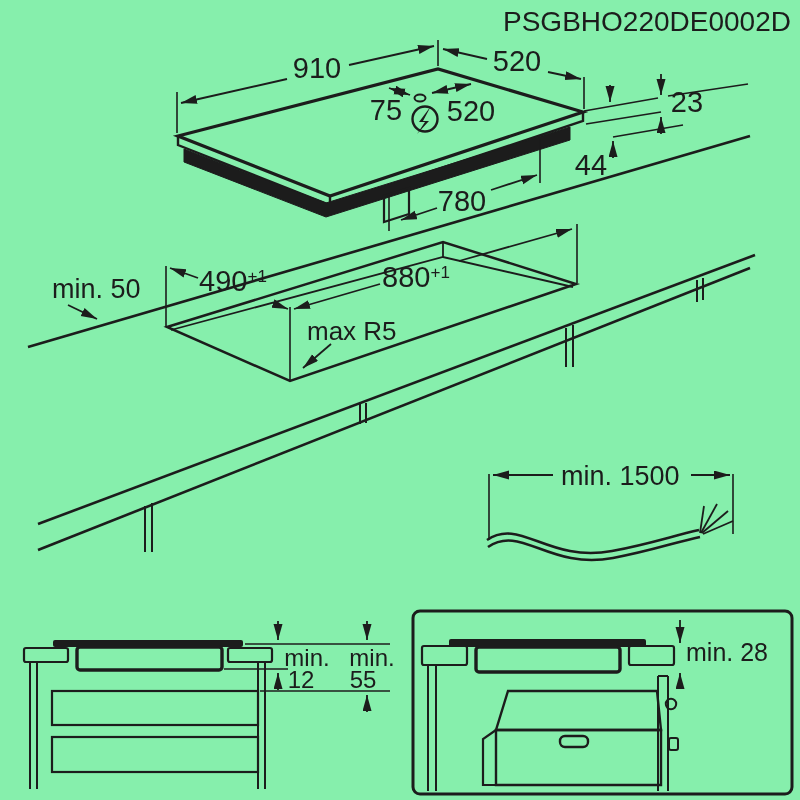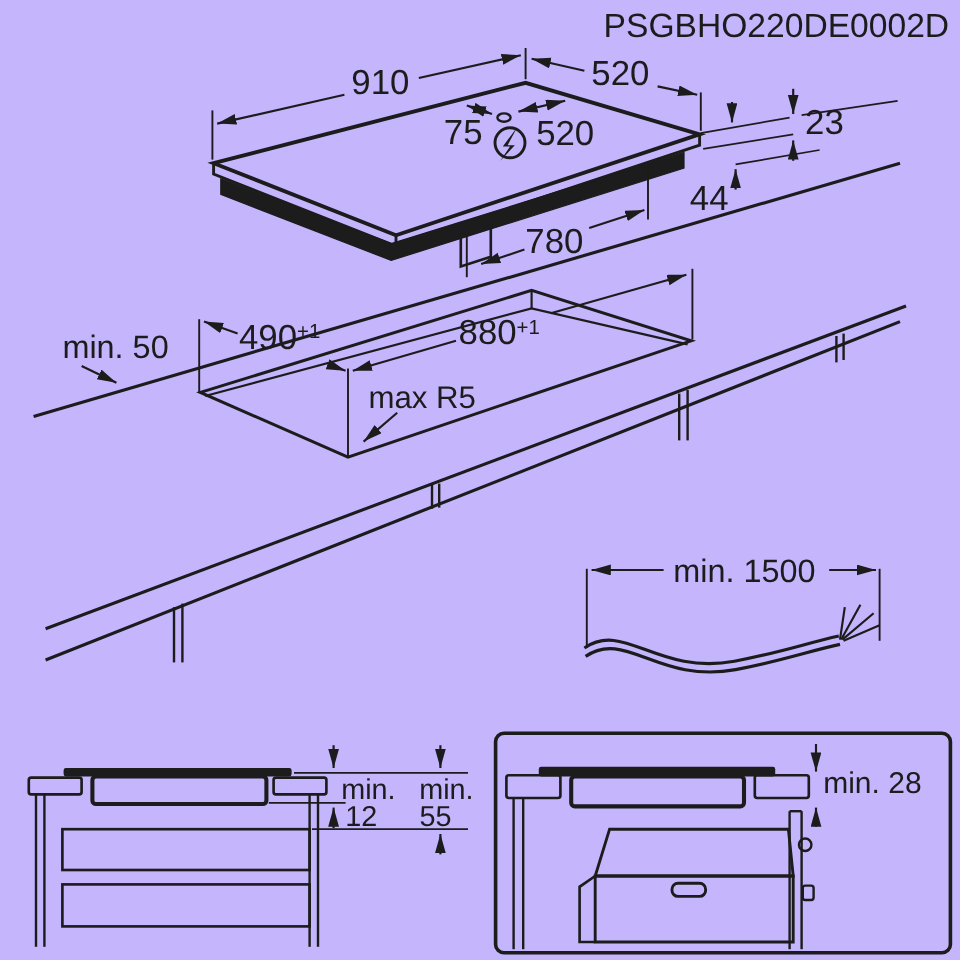--- a/index.html
+++ b/index.html
@@ -1,16 +1,16 @@
 <!DOCTYPE html>
 <html><head>
 <meta charset="utf-8">
 <style>
   html,body{margin:0;padding:0;background:#fff;}
-  .stage{width:800px;height:800px;position:relative;background:#c4b5fd;overflow:hidden;}
+  .stage{width:800px;height:800px;position:relative;background:#86efac;overflow:hidden;}
   svg text{font-family:"Liberation Sans","DejaVu Sans",sans-serif;fill:#1c1c1c;}
   .ln{stroke:#1c1c1c;fill:none;}
 </style>
 </head>
 <body>
 
 <div class="stage">
 <svg width="800" height="800" viewBox="0 0 800 800">
   <defs>
     <marker id="arrE" orient="auto" markerUnits="userSpaceOnUse" markerWidth="18" markerHeight="11" refX="16" refY="4.5">

